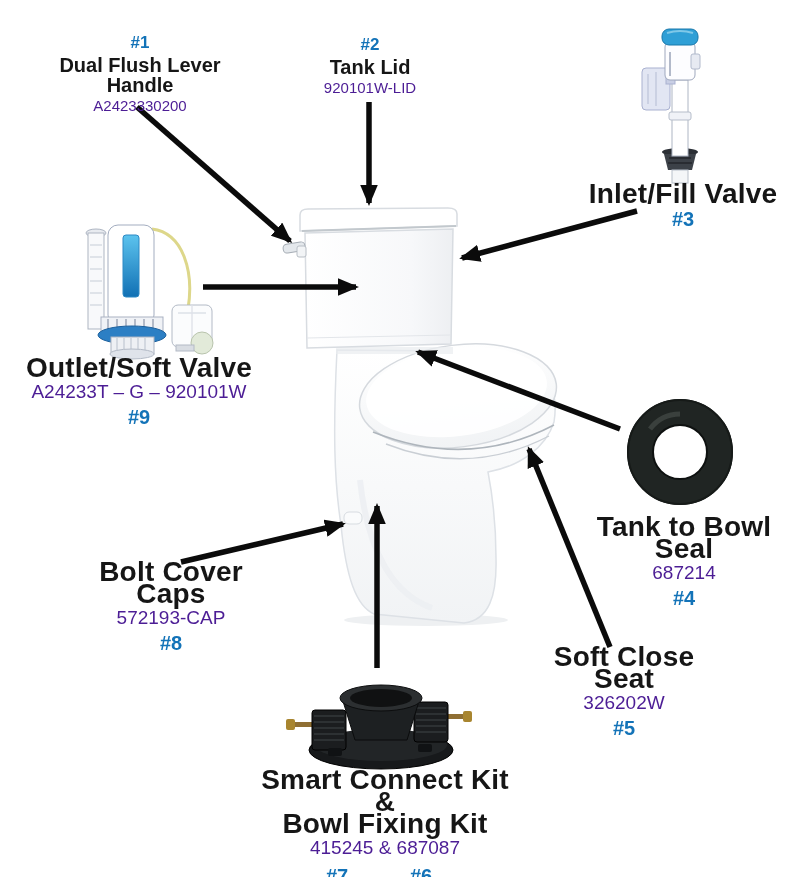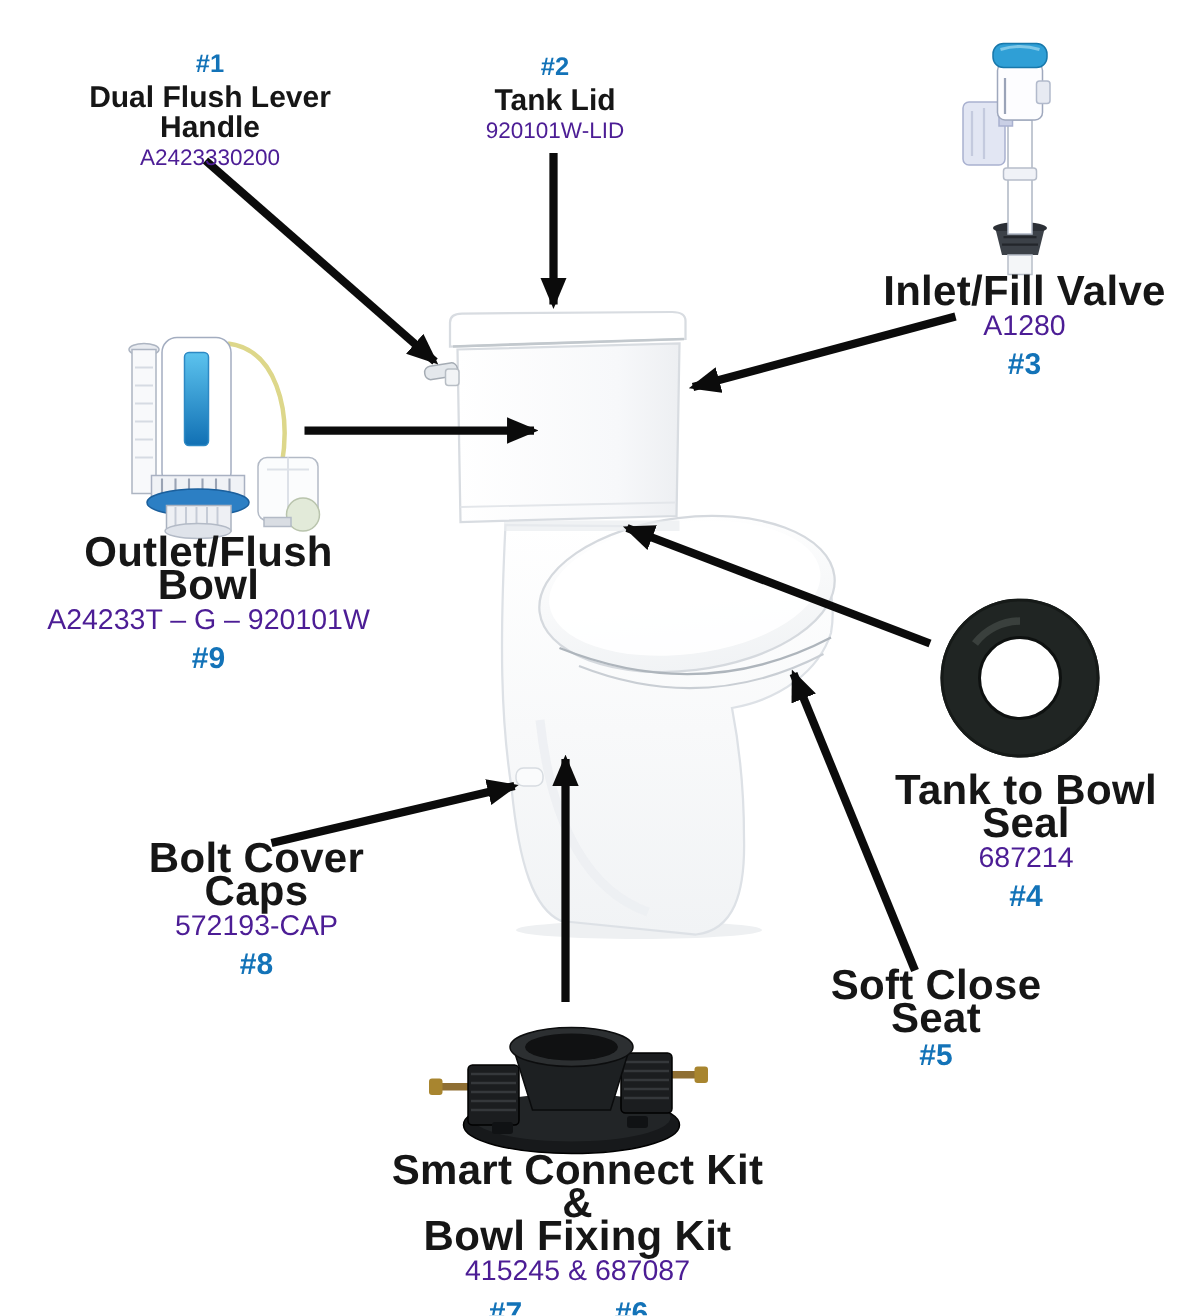--- a/index.html
+++ b/index.html
@@ -170,44 +170,44 @@
   </div>
 
   <div class="label sm" style="left:295px; top:35px; width:150px;">
     <div class="pnum">#2</div>
     <div class="pname">Tank Lid</div>
     <div class="pcode">920101W-LID</div>
   </div>
 
   <div class="label lg" style="left:583px; top:183px; width:200px;">
     <div class="pname">Inlet/Fill Valve</div>
-    <div class="pcode">A1280</div>
     <div class="pnum">#3</div>
   </div>
 
   <div class="label lg" style="left:19px; top:357px; width:240px;">
-    <div class="pname">Outlet/Flush Bowl</div>
+    <div class="pname">Outlet/Soft Valve</div>
     <div class="pcode">A24233T – G – 920101W</div>
     <div class="pnum">#9</div>
   </div>
 
   <div class="label lg" style="left:584px; top:516px; width:200px;">
     <div class="pname">Tank to Bowl Seal</div>
     <div class="pcode">687214</div>
     <div class="pnum">#4</div>
   </div>
 
   <div class="label lg" style="left:71px; top:561px; width:200px;">
     <div class="pname">Bolt Cover Caps</div>
     <div class="pcode">572193-CAP</div>
     <div class="pnum">#8</div>
   </div>
 
   <div class="label lg" style="left:524px; top:646px; width:200px;">
     <div class="pname">Soft Close Seat</div>
+    <div class="pcode">326202W</div>
     <div class="pnum">#5</div>
   </div>
 
   <div class="label lg" style="left:260px; top:769px; width:250px;">
     <div class="pname">Smart Connect Kit &amp;</div>
     <div class="pname">Bowl Fixing Kit</div>
     <div class="pcode">415245 &amp; 687087</div>
     <div class="nums-row">
       <span class="pnum">#7</span>
       <span class="pnum">#6</span>

